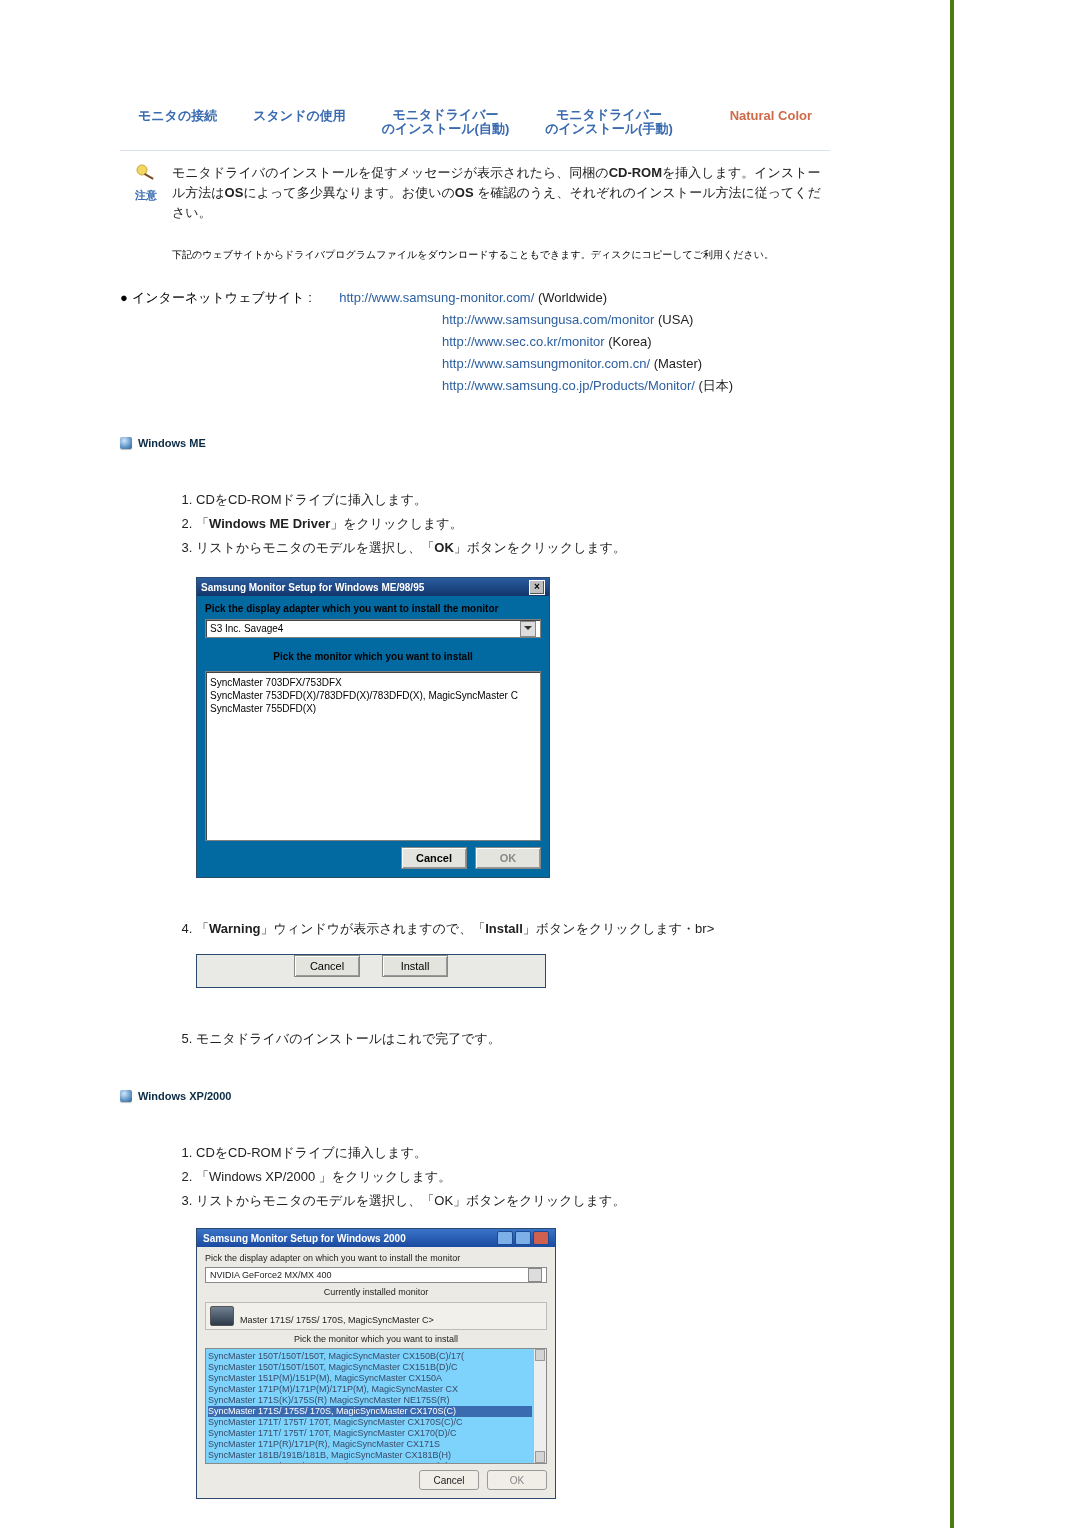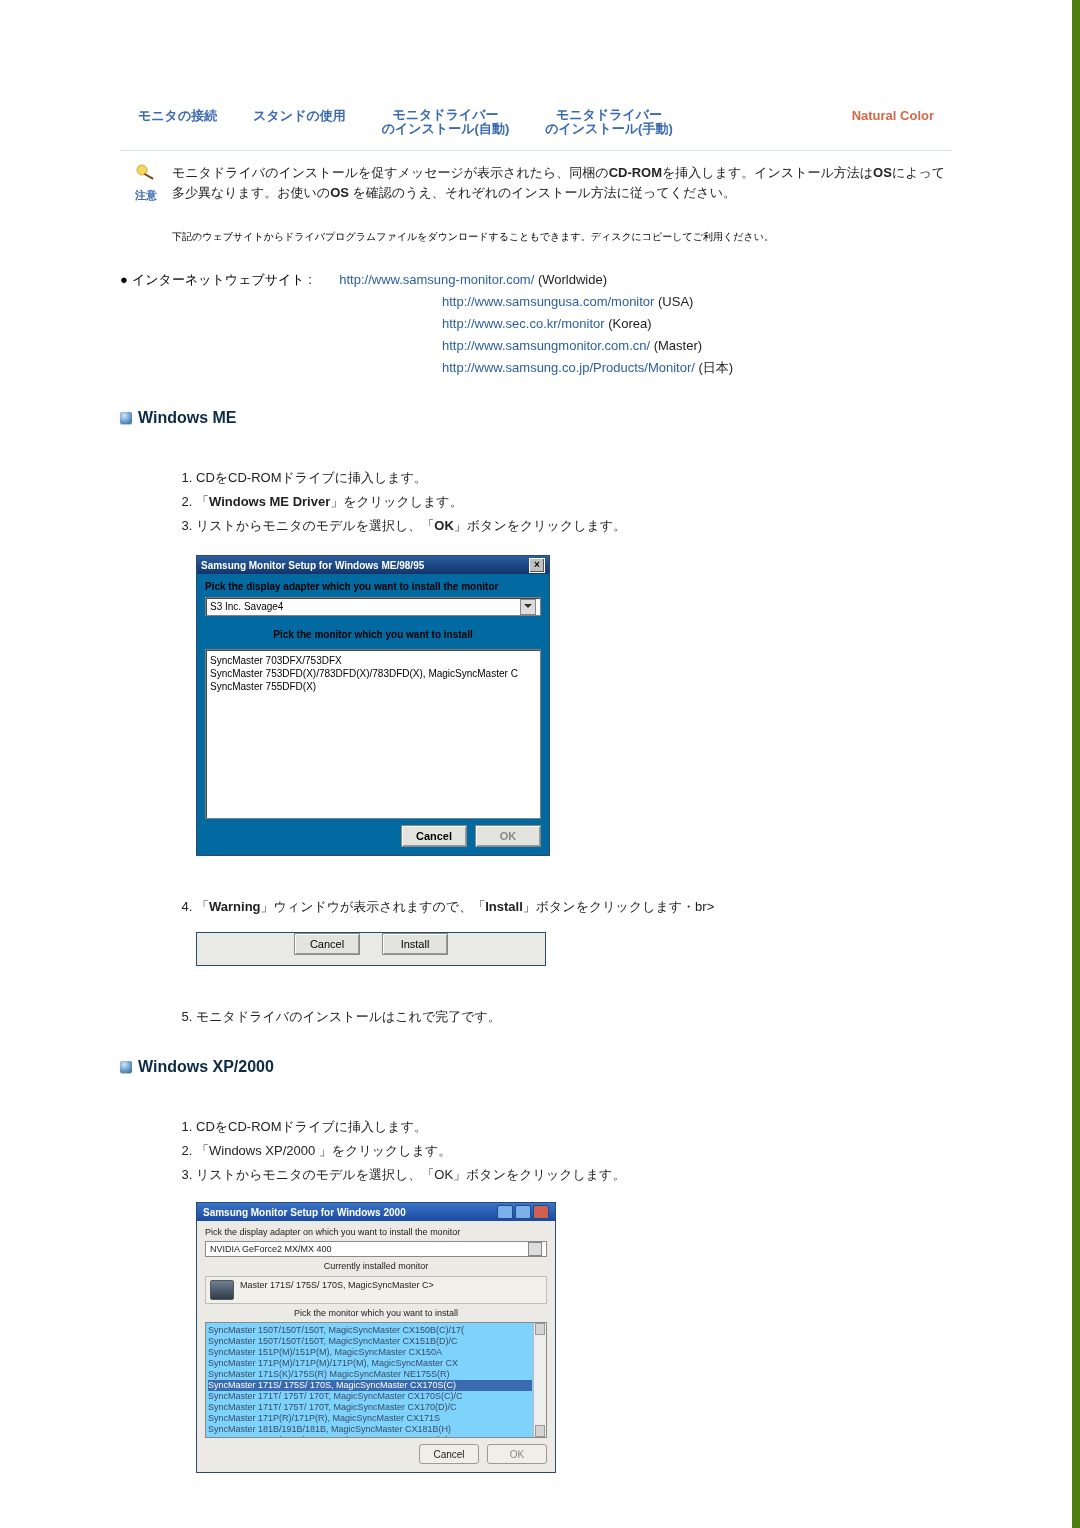--- a/index.html
+++ b/index.html
@@ -2,26 +2,26 @@
 <html><head>
 <meta charset="utf-8">
 <style>
   html, body {
     margin: 0;
     padding: 0;
     background: #fff;
     font-family: "MS PGothic", "Hiragino Kaku Gothic Pro", Meiryo, Arial, sans-serif;
   }
   .page {
-    width: 1080px;
+    width: 954px;
     height: 1528px;
     position: relative;
     box-sizing: border-box;
     padding: 0 120px 40px 120px;
-    border-right: 8px solid #4d7c0f;
+    border-right: 4px solid #4d7c0f;
   }
   
   .topnav {
     padding-top: 108px;
     height: 42px;
     display: flex;
     align-items: flex-start;
     font-size: 13px;
     color: #3a6bb0;
     font-weight: bold;
@@ -90,22 +90,22 @@
   }
   .link-block .first-line .lab {
     width: 200px;
     white-space: nowrap;
   }
   .link-block .suffix {
     color: #222;
   }
   
   .sect {
-    margin-top: 30px;
-    font-size: 16px;
+    margin-top: 40px;
+    font-size: 11px;
     font-weight: bold;
     color: #0b2a44;
     display: flex;
     align-items: center;
     gap: 6px;
   }
   .sect .dot {
     width: 12px;
     height: 12px;
     border-radius: 2px;
@@ -300,21 +300,21 @@
     width: 12px;
     height: 12px;
     background: #ddd;
     border: 1px solid #888;
   }
   .dlg3 .groupbox {
     margin-top: 4px;
     border: 1px solid #bbb;
     padding: 3px 4px;
     display: flex;
-    align-items: flex-start;
+    align-items: flex-end;
     gap: 6px;
     background: #f2f0ea;
   }
   .dlg3 .groupbox .mon {
     width: 22px;
     height: 18px;
     background: linear-gradient(#708090, #2d3a4a);
     border: 1px solid #555;
     border-radius: 2px;
   }

